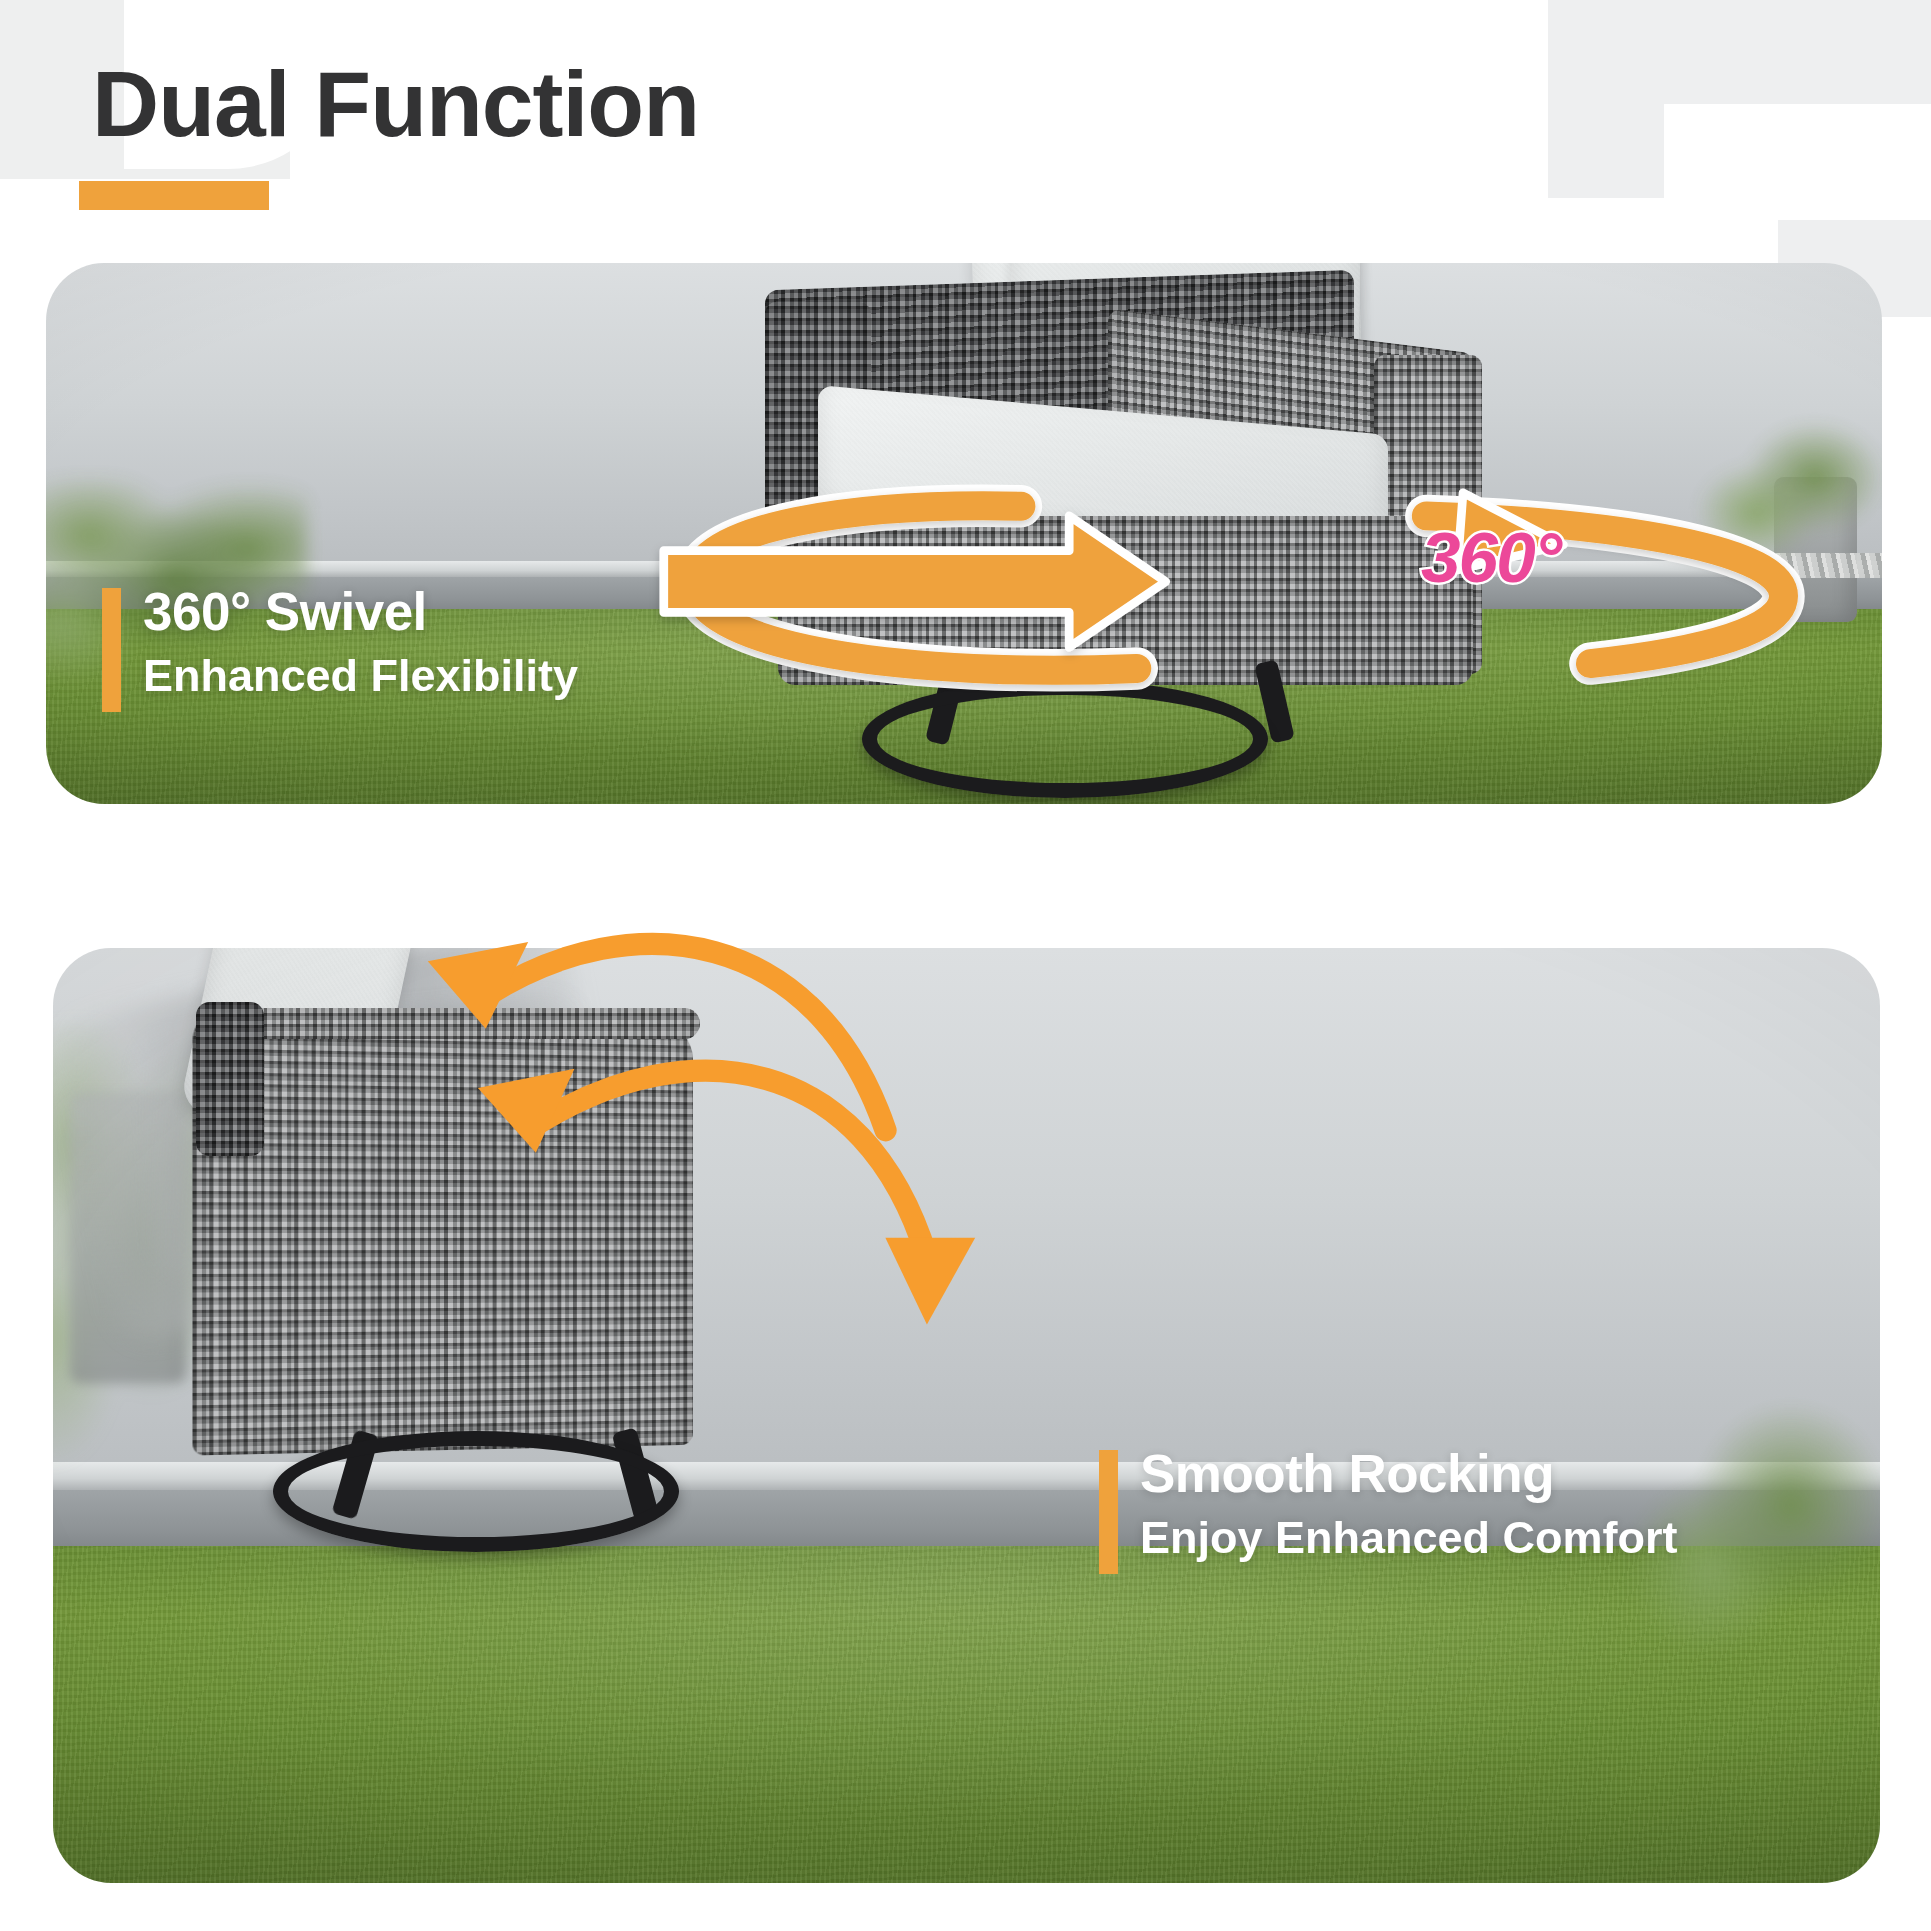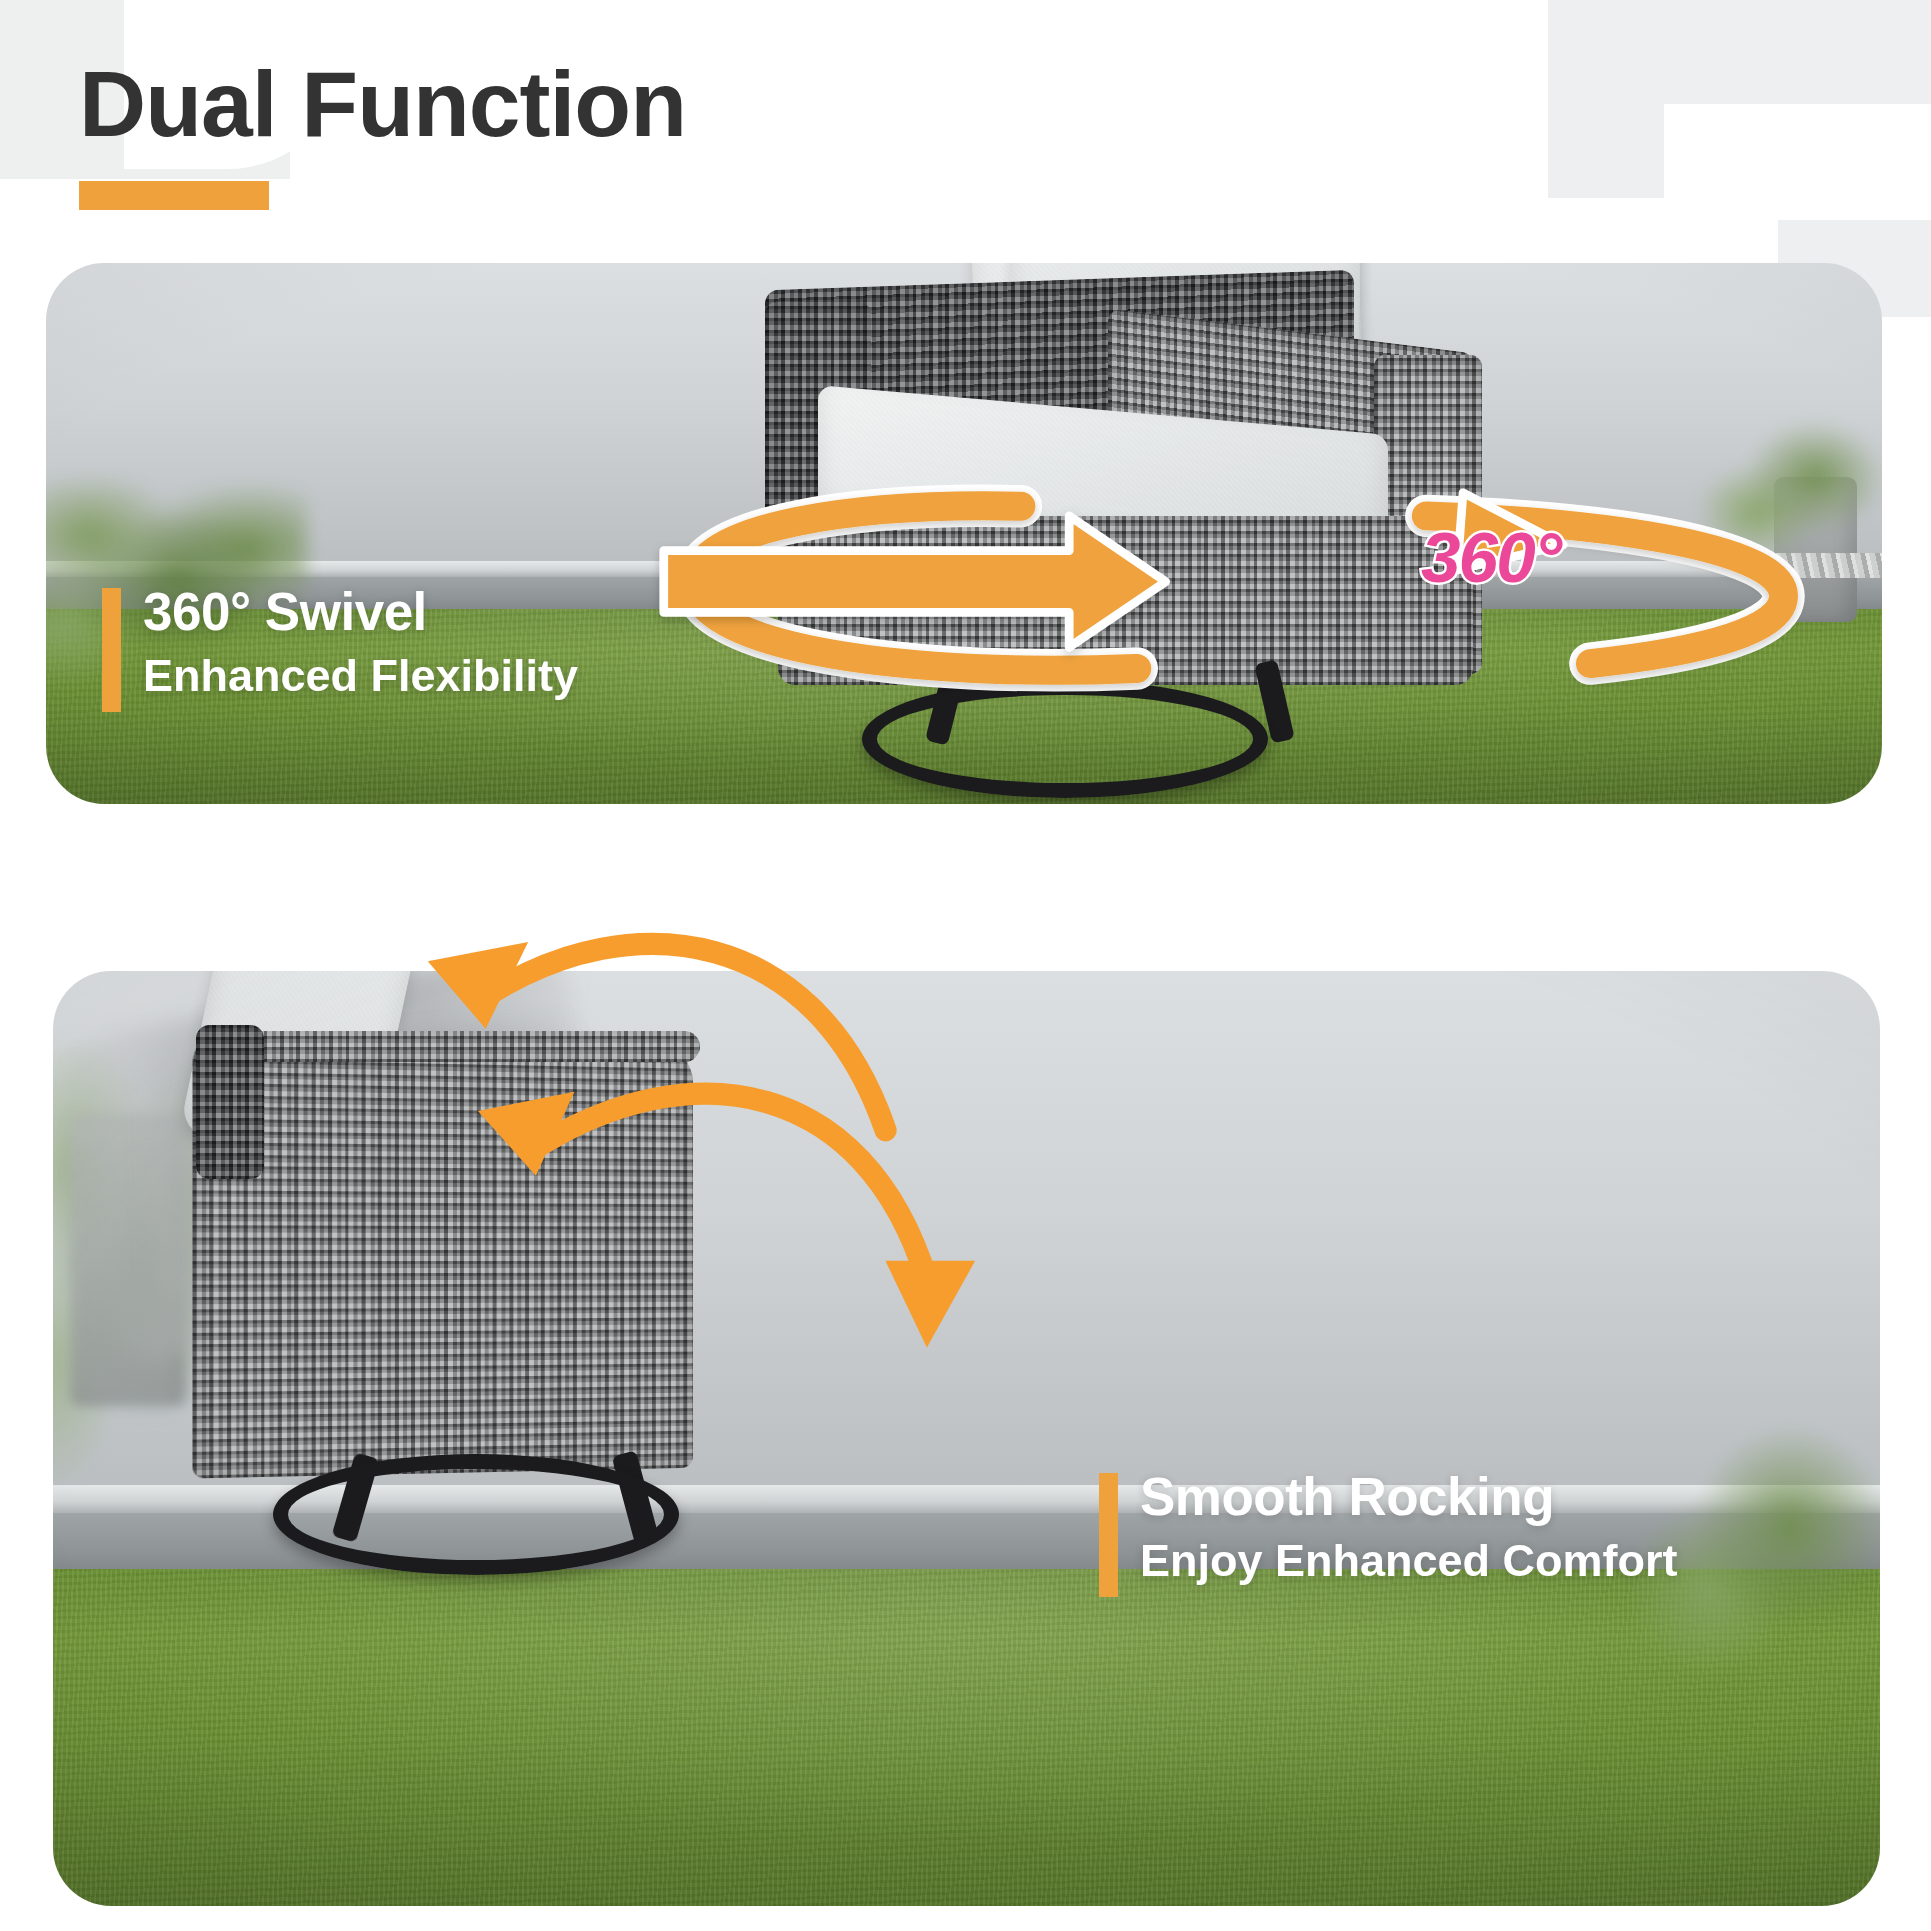--- a/index.html
+++ b/index.html
@@ -30,36 +30,36 @@
     position: absolute; left: 1548px; top: 0px; width: 116px; height: 198px;
     background: #eeeff0;
   }
   .deco-tr-c {
     position: absolute; left: 1778px; top: 220px; width: 153px; height: 97px;
     background: #eeeff0;
   }
 
   
   .title {
-    position: absolute; left: 79px; top: 56px;
+    position: absolute; left: 92px; top: 56px;
     font-size: 93px; font-weight: 700; color: #333334;
     letter-spacing: -1px; line-height: 1.05; white-space: nowrap;
   }
   .title-rule {
     position: absolute; left: 79px; top: 181px;
     width: 190px; height: 29px; background: #efa23c;
   }
 
   
   .panel {
     position: absolute; overflow: hidden;
     border-radius: 58px;
   }
   .panel-top    { left: 46px;  top: 263px;  width: 1836px; height: 541px; }
-  .panel-bottom { left: 53px;  top: 948px;  width: 1827px; height: 935px; margin-top: 23px; }
+  .panel-bottom { left: 53px;  top: 948px;  width: 1827px; height: 935px; }
 
   
   .scene { position: absolute; inset: 0; }
   .sky-wall {
     position: absolute; left: 0; right: 0; top: 0; height: 62%;
     background:
       linear-gradient(180deg,#dcdfe1 0%, #cfd3d5 42%, #c2c6c9 72%, #b6babd 100%);
   }
   .wall-trim {
     position: absolute; left: 0; right: 0; top: 55%; height: 3.2%;

